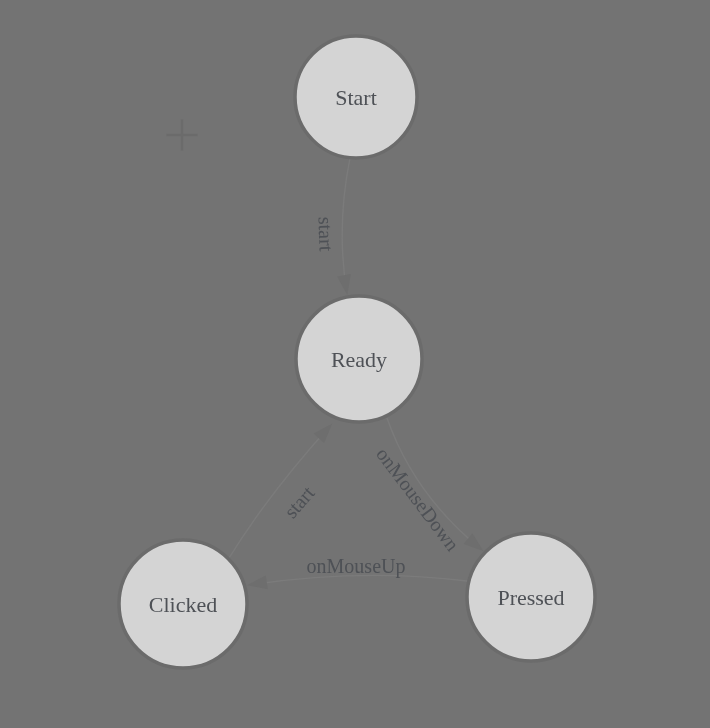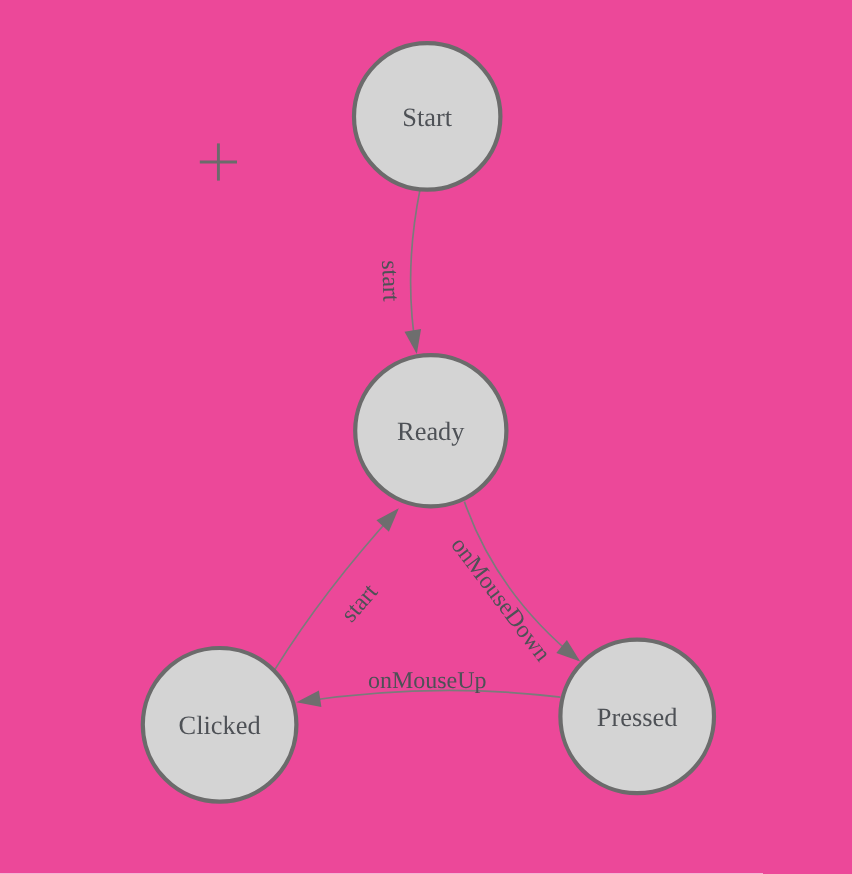--- a/index.html
+++ b/index.html
@@ -9,21 +9,21 @@
   }
   body {
     width: 710px;
     height: 728px;
     overflow: hidden;
   }
   .stage {
     position: relative;
     width: 710px;
     height: 728px;
-    background: #ec4899;
+    background: #737373;
   }
   svg {
     display: block;
   }
   .node-label {
     font-family: "Liberation Serif", "DejaVu Serif", serif;
     font-size: 22px;
     fill: #4e5156;
   }
   .edge-label {

